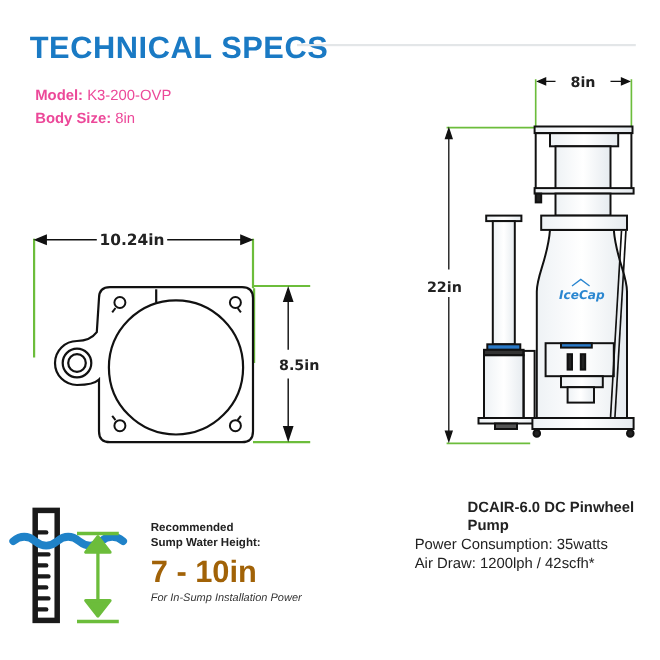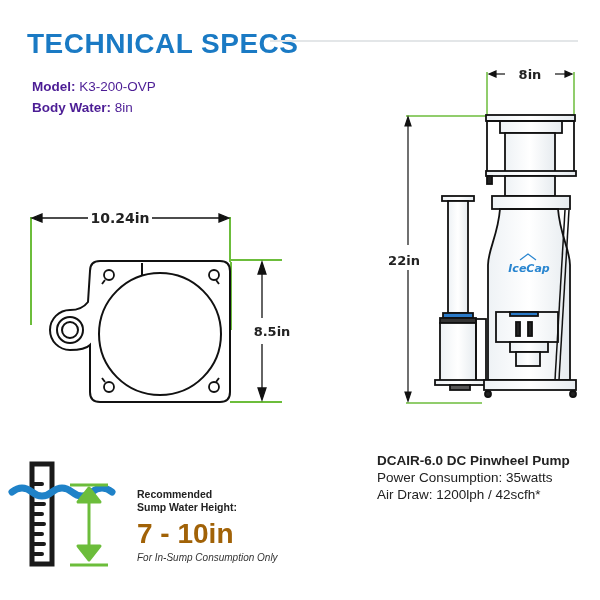--- a/index.html
+++ b/index.html
@@ -1,42 +1,42 @@
 <!DOCTYPE html>
 <html><head>
 <meta charset="utf-8">
 <style>
   html, body { margin:0; padding:0; background:#ffffff; }
   body { width:600px; height:600px; position:relative; overflow:hidden; font-family:"Liberation Sans", sans-serif; color:#222; }
   .title { position:absolute; left:27px; top:28px; font-size:28px; font-weight:bold; color:#1a7ac4; letter-spacing:0.5px; margin:0; }
   .title-rule { position:absolute; left:270px; top:40px; width:308px; height:2px; background:#e3e6e8; }
-  .specs { position:absolute; left:32px; top:76px; font-size:13.5px; line-height:21px; color:#4c1d95; }
+  .specs { position:absolute; left:32px; top:76px; font-size:13.5px; line-height:21px; color:#ec4899; }
   .specs .row b { font-weight:bold; }
   .fp { position:absolute; left:20px; top:200px; width:300px; height:220px; }
   .sk { position:absolute; left:370px; top:60px; width:230px; height:345px; }
   .sump { position:absolute; left:0; top:440px; width:320px; height:160px; }
-  .sump-text { position:absolute; left:137px; top:488px; }
+  .sump-text { position:absolute; left:137px; top:474px; }
   .sump-label { font-size:10.5px; font-weight:bold; color:#222; line-height:13px; }
   .sump-value { font-size:28px; color:#a16207; font-weight:bold; margin-top:4px; line-height:32px; }
   .sump-note { font-size:10px; font-style:italic; color:#333; margin-top:2px; }
   .pump { position:absolute; left:377px; top:452px; }
   .pump-title { font-size:16px; font-weight:bold; color:#1a7ac4; margin:0 0 12px 0; letter-spacing:0.3px; }
   .pump-lines { font-size:13.5px; line-height:17px; color:#222; }
-  .pump-lines .model { font-weight:bold; }
+  .pump-lines .model { font-weight:bold;margin-left:48px; }
   .dimlbl { font-weight:bold; fill:#222; font-family:"DejaVu Sans", sans-serif; }
 </style>
 </head>
 <body>
 
 <h1 class="title">TECHNICAL SPECS</h1>
 <div class="title-rule"></div>
 
 <div class="specs">
   <div class="row"><b>Model:</b><span> K3-200-OVP</span></div>
-  <div class="row"><b>Body Water:</b><span> 8in</span></div>
+  <div class="row"><b>Body Size:</b><span> 8in</span></div>
 </div>
 
 <svg class="fp" viewBox="0 0 300 220" width="300" height="220" xmlns="http://www.w3.org/2000/svg">
 
   <g stroke="#6cbd3b" stroke-width="2" fill="none">
     <line x1="11" y1="17" x2="11" y2="125"></line>
     <line x1="210" y1="17" x2="210" y2="62"></line>
     <line x1="210" y1="60" x2="262" y2="60"></line>
     <line x1="210" y1="202" x2="262" y2="202"></line>
     <line x1="211" y1="62" x2="211" y2="130"></line>
@@ -169,21 +169,21 @@
     <line x1="89" y1="55" x2="89" y2="114"></line>
     <polygon points="89,48 78,62 100,62" stroke-linejoin="round"></polygon>
     <polygon points="89,120 78,106 100,106" stroke-linejoin="round"></polygon>
   </g>
 </svg>
 
 <div class="sump-text">
   <div class="sump-label">Recommended</div>
   <div class="sump-label">Sump Water Height:</div>
   <div class="sump-value">7 - 10in</div>
-  <div class="sump-note">For In-Sump Consumption Only</div>
+  <div class="sump-note">For In-Sump Installation Power</div>
 </div>
 
 <div class="pump">
   <div class="pump-lines">
     <div class="model">DCAIR-6.0 DC Pinwheel Pump</div>
     <div>Power Consumption: 35watts</div>
     <div>Air Draw: 1200lph / 42scfh*</div>
   </div>
 </div>
 

